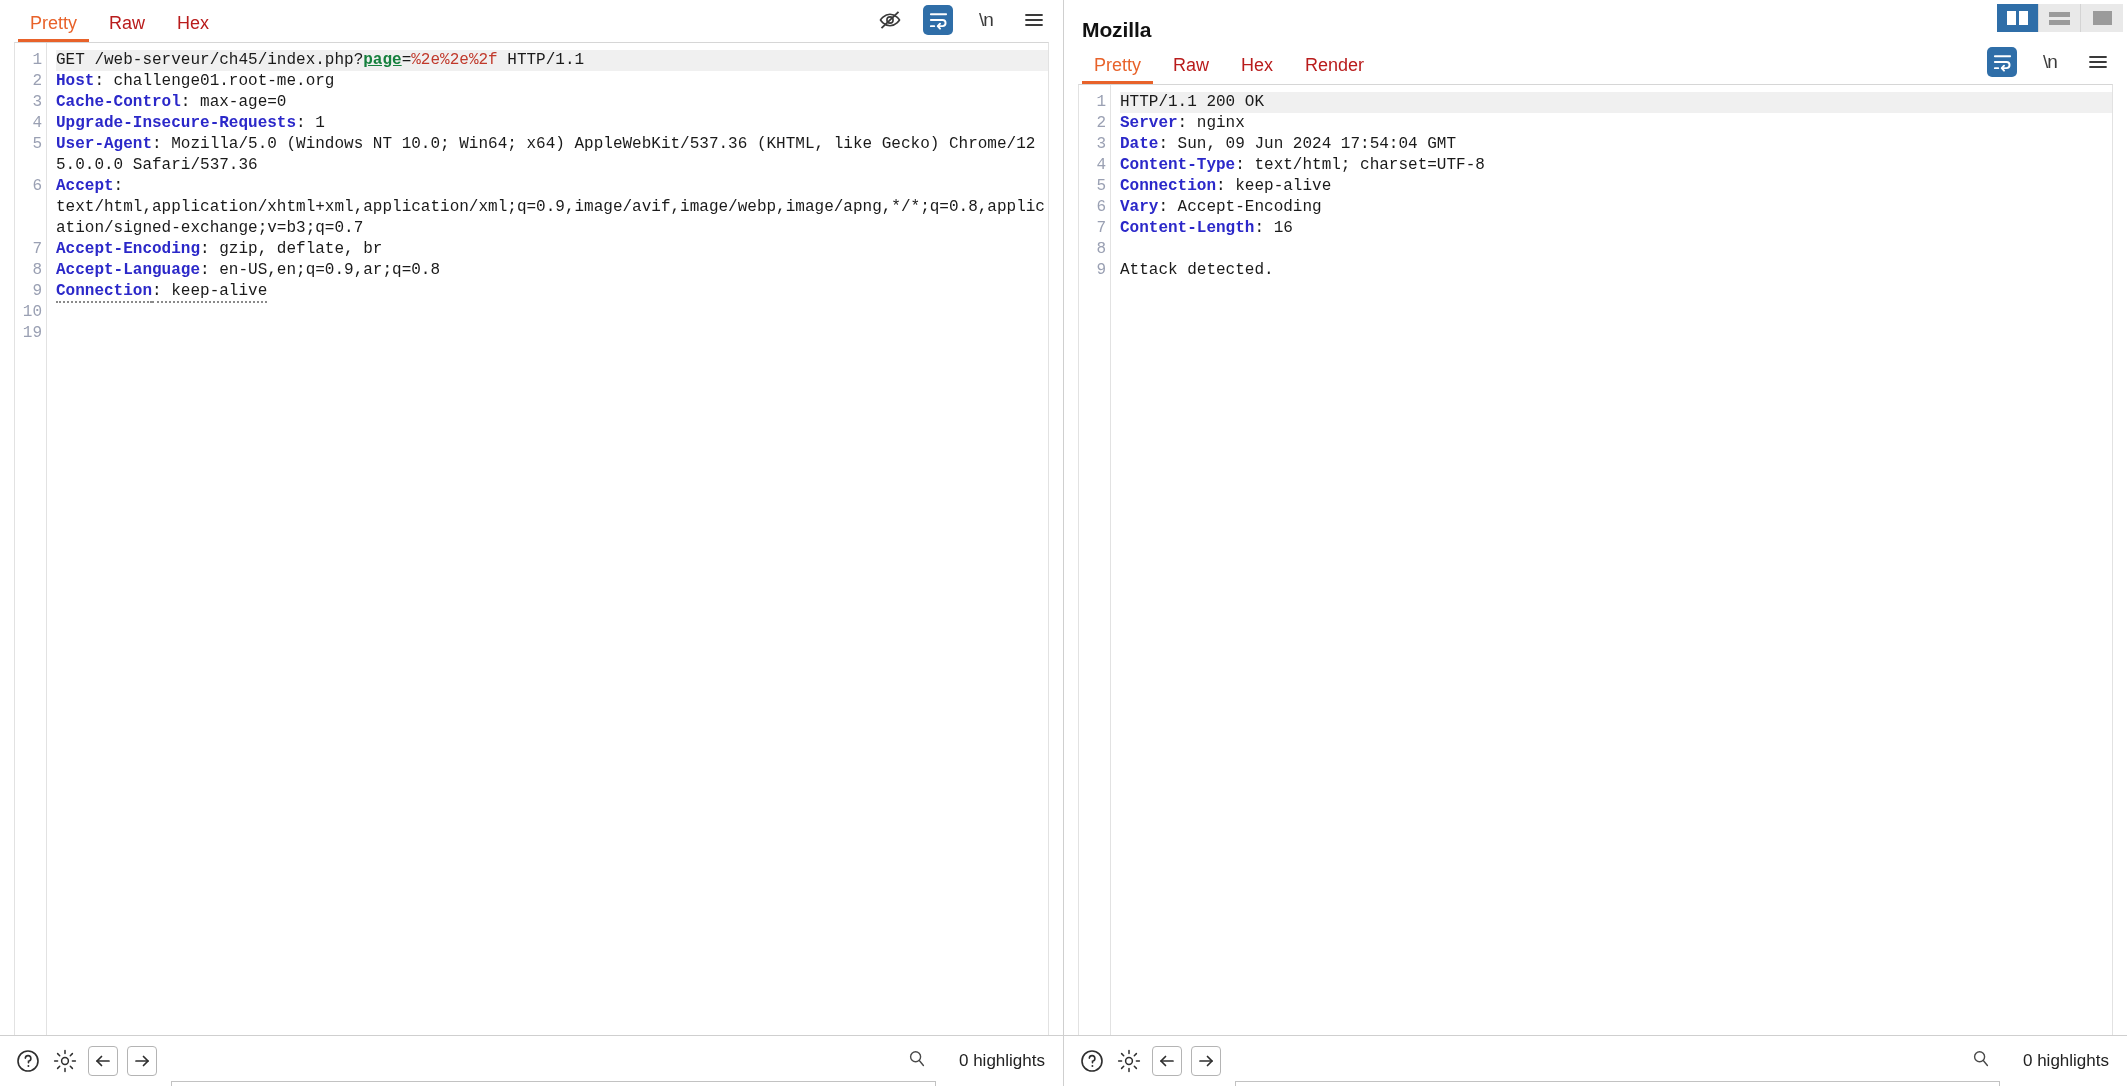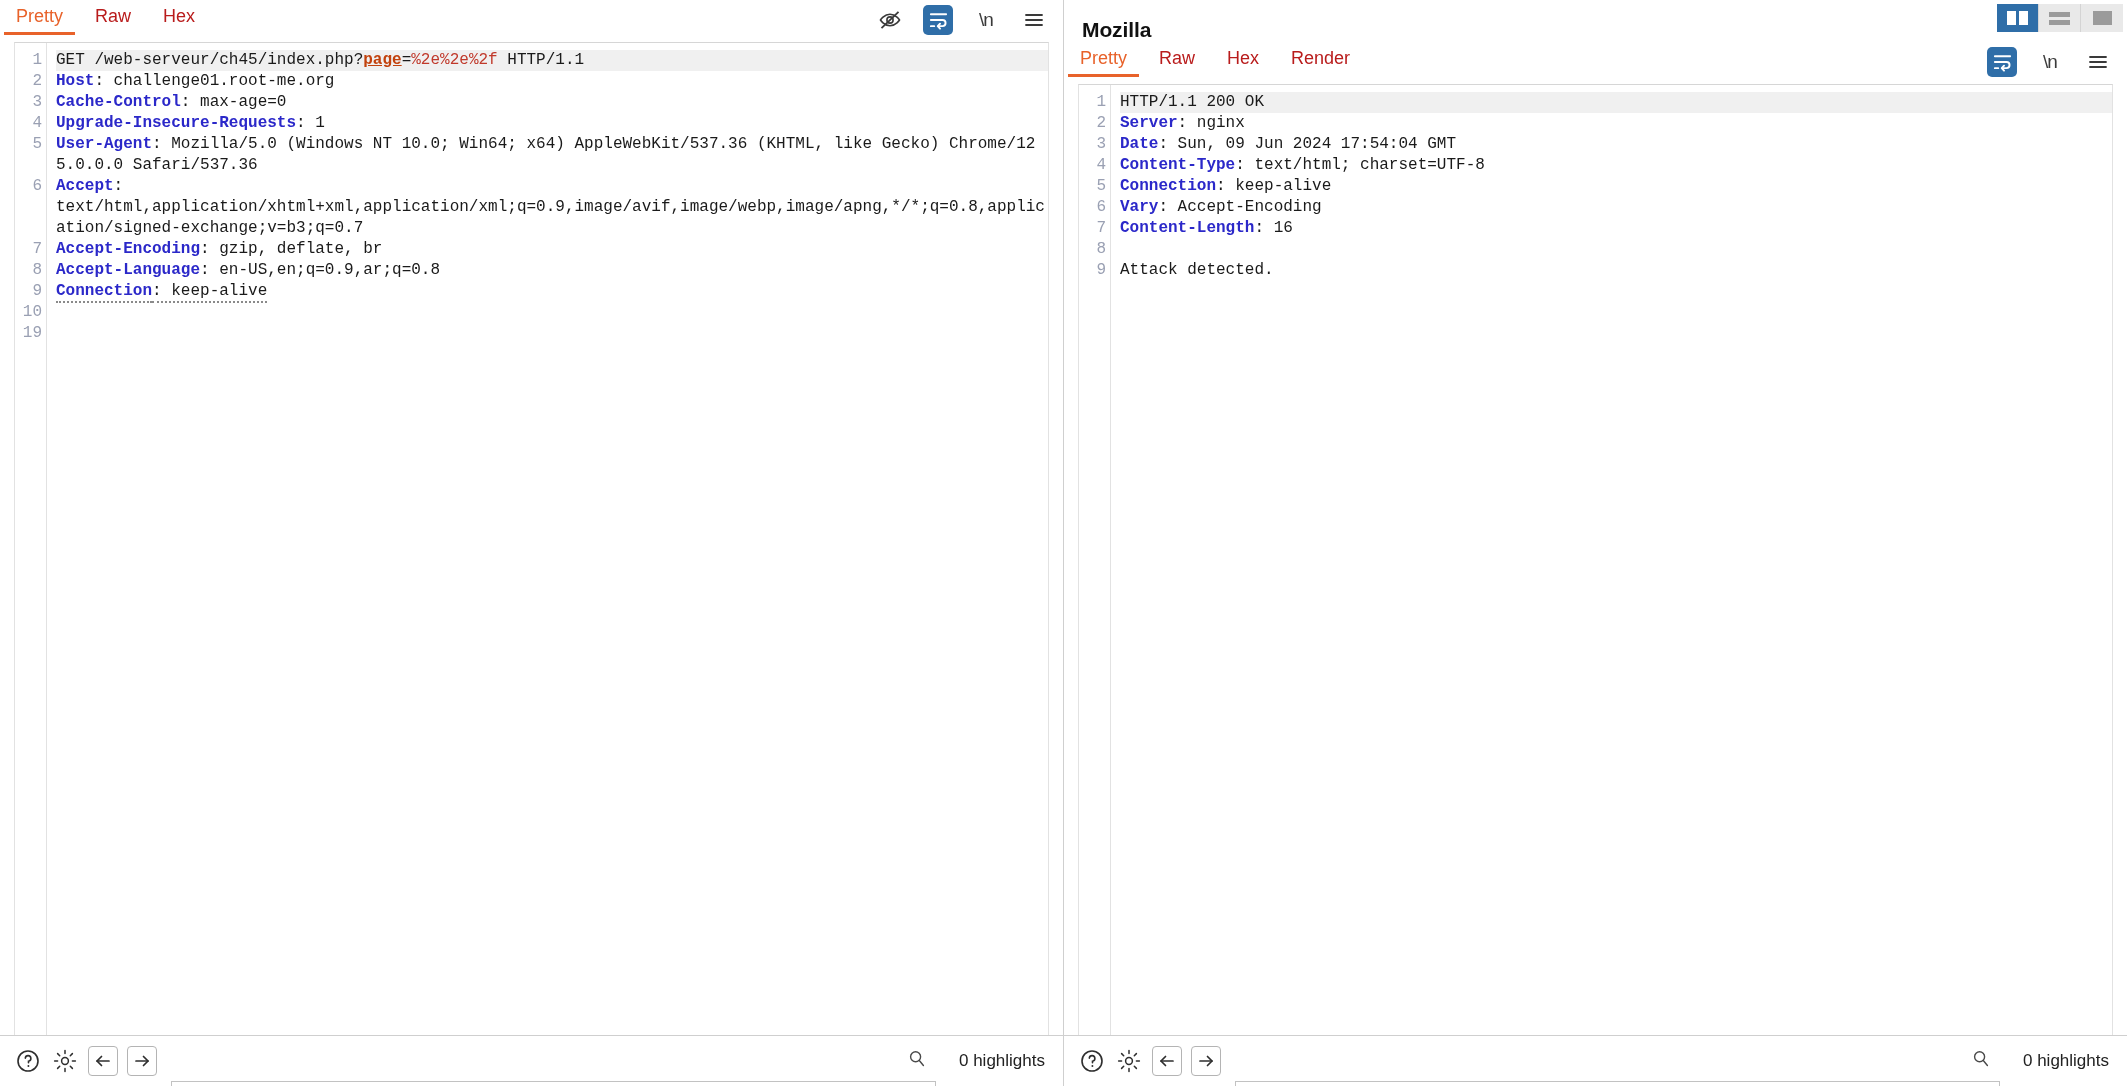--- a/index.html
+++ b/index.html
@@ -83,23 +83,24 @@
     font-size: 21px;
     font-weight: bold;
     color: #111111;
     padding: 18px 0 0 18px;
     letter-spacing: -0.1px;
   }
 
   
   .tabs-row {
     display: flex;
-    align-items: center;
+    align-items: flex-end;
     position: relative;
     height: 42px;
+    padding-left: 14px;
     box-sizing: border-box;
   }
   .tab {
     font-size: 18px;
     color: #b91c1c;
     padding: 0 16px 10px 16px;
     cursor: pointer;
     position: relative;
     white-space: nowrap;
     line-height: 1;
@@ -188,21 +189,21 @@
     line-height: 21px;
     white-space: pre-wrap;
     word-break: break-all;
     overflow: hidden;
     min-width: 0;
   }
   .code .row { min-height: 21px; }
   .code .row.hl { background: #f0f0f0; }
   .hdr { color: #2b28c9; font-weight: bold; }
   .val { color: #1a1a1a; }
-  .param { color: #c2410c; font-weight: bold; text-decoration: underline; }
+  .param { color: #15803d; font-weight: bold; text-decoration: underline; }
   .enc { color: #c0392b; font-weight: normal; }
   .dotted {
     border-bottom: 2px dotted #8a8a8a;
     display: inline-block;
     line-height: 19px;
   }
 
   
   #bottom {
     position: absolute;

